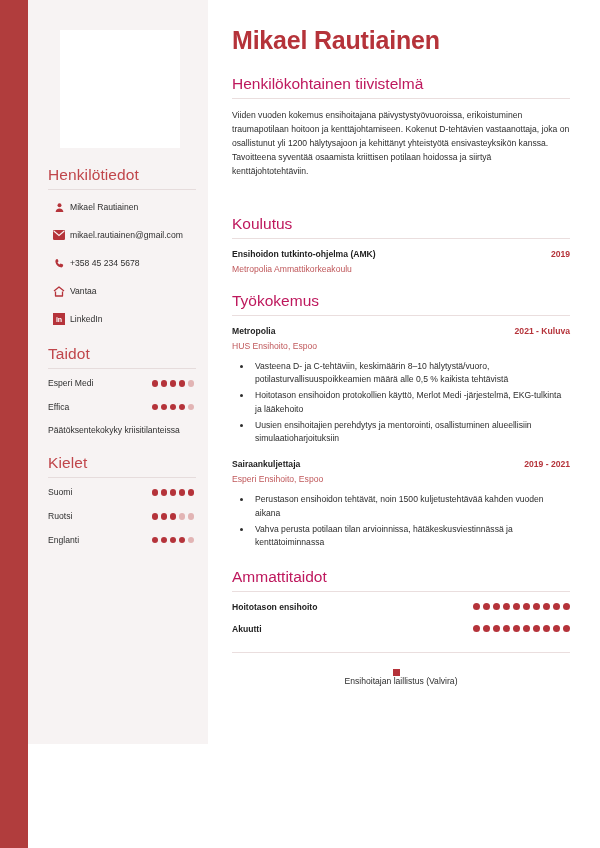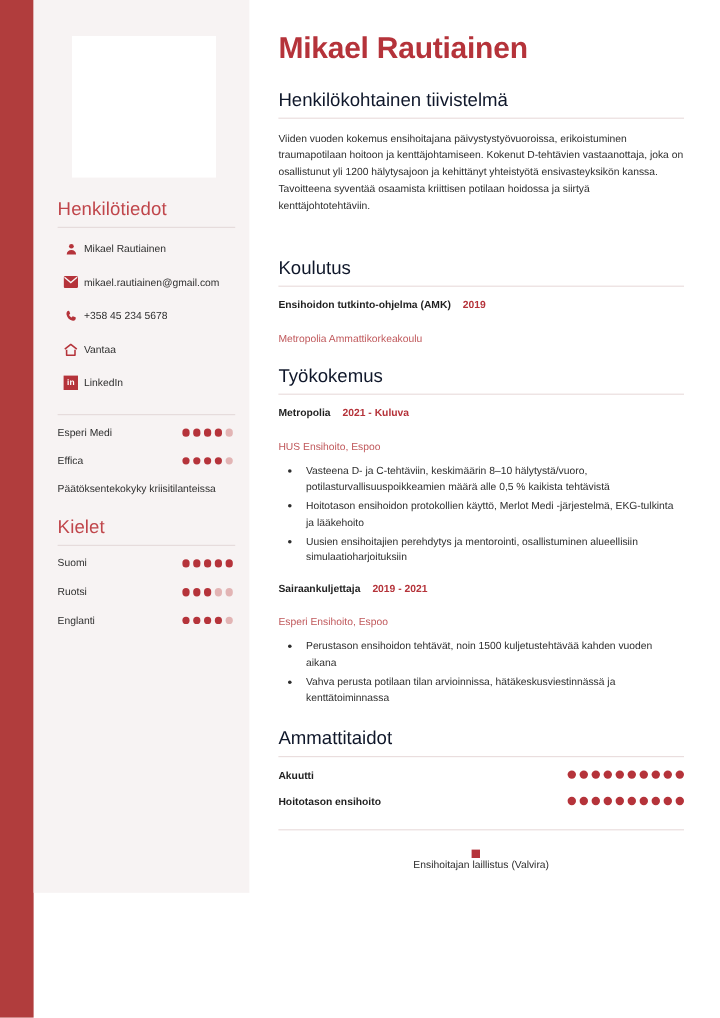--- a/index.html
+++ b/index.html
@@ -125,58 +125,58 @@
     padding: 26px 30px 0 24px;
   }
   .name {
     color: #b5333a;
     font-size: 25px;
     font-weight: bold;
     margin: 0 0 20px 0;
     letter-spacing: -.2px;
   }
   .sec-h {
-    color: #0f172a;
+    color: #be185d;
     font-size: 15.5px;
     font-weight: normal;
     margin: 0 0 5px 0;
   }
   .sec-rule {
     height: 1px;
     background: #eadede;
     margin-bottom: 10px;
   }
   .summary {
     font-size: 8.6px;
     color: #2d2d2d;
     line-height: 1.62;
     margin: 0 0 36px 0;
   }
   .sec { margin-bottom: 18px; }
   .entry-top {
     display: flex;
-    justify-content: flex-start;
+    justify-content: space-between;
     align-items: baseline;
   }
   .entry-title {
     font-size: 8.6px;
     font-weight: bold;
     color: #1f1f1f;
   }
   .entry-date {
     font-size: 8.6px;
     font-weight: bold;
     color: #b5333a;
     white-space: nowrap;
     padding-left: 10px;
   }
   .entry-org {
     font-size: 8.6px;
     color: #c0595c;
-    margin-top: 18px;
+    margin-top: 5px;
   }
   ul.bullets {
     margin: 9px 0 0 0;
     padding-left: 20px;
   }
   ul.bullets li {
     font-size: 8.6px;
     color: #2d2d2d;
     line-height: 1.55;
     margin-bottom: 3px;
@@ -283,20 +283,21 @@
           <div class="contact-row">
             <span class="contact-ico">
               <span class="li-badge">in</span>
             </span>
             <span class="contact-tx">LinkedIn</span>
           </div>
         </div>
     </section>
 
     <section class="side-section">
+      <h2 class="side-h">Taidot</h2>
       <div class="side-rule"></div>
       <div id="skills-list">
           <div class="rate-row">
             <span class="rate-lbl">Esperi Medi</span>
             <span class="dots">
               <span class="dot"></span>
               <span class="dot"></span>
               <span class="dot"></span>
               <span class="dot"></span>
               <span class="dot off"></span>
@@ -409,36 +410,36 @@
             </ul>
           </div>
         </div>
     </section>
 
     <section class="sec">
       <h2 class="sec-h">Ammattitaidot</h2>
       <div class="sec-rule"></div>
       <div id="prof-list">
           <div class="prof-row">
+            <span class="prof-lbl">Hoitotason ensihoito</span>
+            <span class="dots prof-dots-inner prof-dots">
+              <span class="dot"></span>
+              <span class="dot"></span>
+              <span class="dot"></span>
+              <span class="dot"></span>
+              <span class="dot"></span>
+              <span class="dot"></span>
+              <span class="dot"></span>
+              <span class="dot"></span>
+              <span class="dot"></span>
+              <span class="dot"></span>
+            </span>
+          </div>
+          <div class="prof-row">
             <span class="prof-lbl">Akuutti</span>
-            <span class="dots prof-dots-inner prof-dots">
-              <span class="dot"></span>
-              <span class="dot"></span>
-              <span class="dot"></span>
-              <span class="dot"></span>
-              <span class="dot"></span>
-              <span class="dot"></span>
-              <span class="dot"></span>
-              <span class="dot"></span>
-              <span class="dot"></span>
-              <span class="dot"></span>
-            </span>
-          </div>
-          <div class="prof-row">
-            <span class="prof-lbl">Hoitotason ensihoito</span>
             <span class="dots prof-dots-inner prof-dots">
               <span class="dot"></span>
               <span class="dot"></span>
               <span class="dot"></span>
               <span class="dot"></span>
               <span class="dot"></span>
               <span class="dot"></span>
               <span class="dot"></span>
               <span class="dot"></span>
               <span class="dot"></span>

